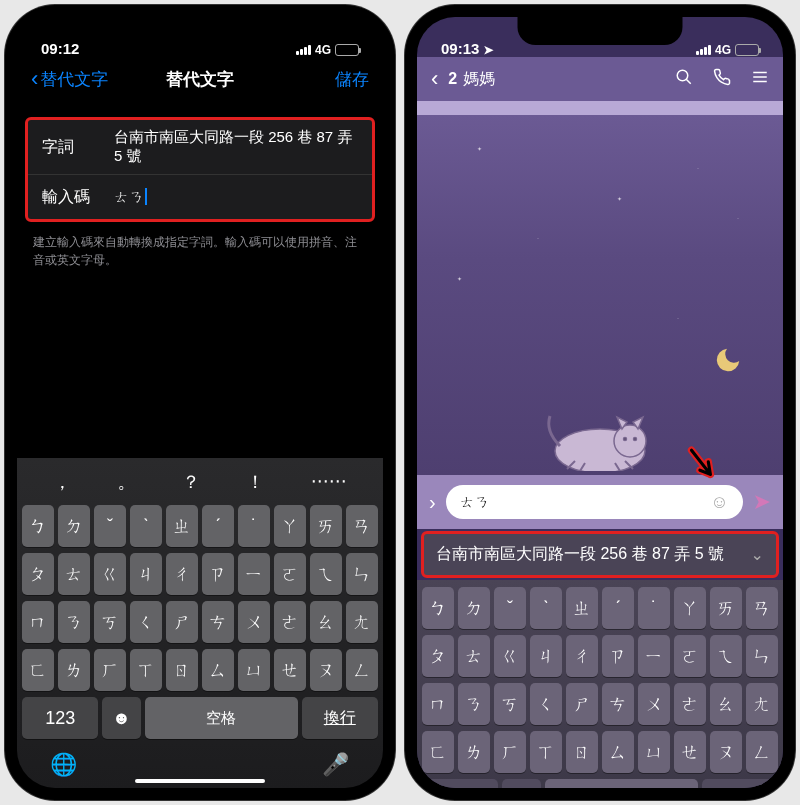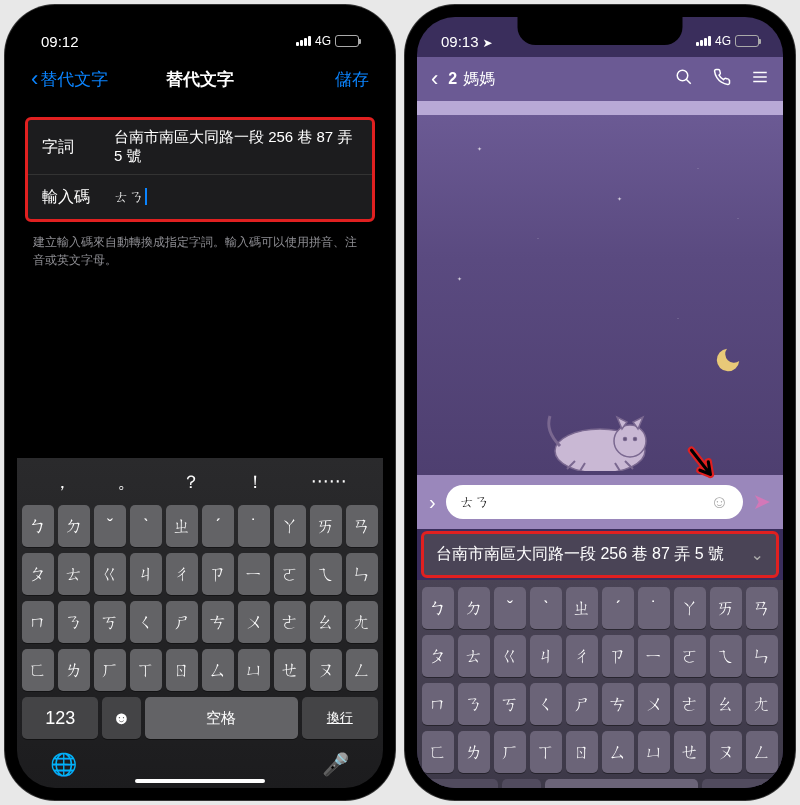--- a/index.html
+++ b/index.html
@@ -38,24 +38,24 @@
     width: 165px;
     height: 28px;
     background: #000;
     border-radius: 0 0 18px 18px;
     z-index: 100;
   }
   .status-bar {
     height: 40px;
     display: flex;
     justify-content: space-between;
-    align-items: center;
+    align-items: flex-end;
     padding: 8px 24px 0;
     font-size: 15px;
-    font-weight: 400;
+    font-weight: 700;
     color: #fff;
   }
   .status-right { display: flex; align-items: center; gap: 4px; font-size: 12px; }
   .signal-bars { display: inline-flex; align-items: flex-end; gap: 1px; }
   .signal-bars span { width: 3px; background: #fff; border-radius: 1px; }
   .signal-bars span:nth-child(1){height:4px}.signal-bars span:nth-child(2){height:6px}
   .signal-bars span:nth-child(3){height:8px}.signal-bars span:nth-child(4){height:10px}
   .battery {
     width: 24px; height: 12px; border: 1px solid #aaa; border-radius: 3px;
     position: relative; display: inline-block;
@@ -186,21 +186,21 @@
     color: #fff; font-size: 18px; cursor: pointer;
     box-shadow: 0 1px 0 rgba(0,0,0,0.4);
   }
   .kb-dark .key { background: #636366; }
   .kb-dark .key.fn { background: #444446; }
   .kb-purple .key { background: #6b6478; }
   .kb-purple .key.fn { background: #514b5e; }
   .kb-bottom-row { display: flex; gap: 4px; padding: 3px 2px; }
   .key.wide { flex: 2; }
   .key.space { flex: 4; font-size: 15px; }
-  .key.action { flex: 2; font-size: 13px; text-decoration: underline; }
+  .key.action { flex: 2; font-size: 16px; text-decoration: underline; }
   .kb-footer {
     display: flex; justify-content: space-between; padding: 10px 30px 4px;
     color: #fff; font-size: 22px;
   }
   .kb-footer span { cursor: pointer; }
   .home-ind { position: absolute; bottom: 5px; left: 50%; transform: translateX(-50%);
     width: 130px; height: 4px; background: #fff; border-radius: 3px; }
 
   .loc-icon { display: inline-block; font-size: 12px; margin-left: 4px; }
 </style>

